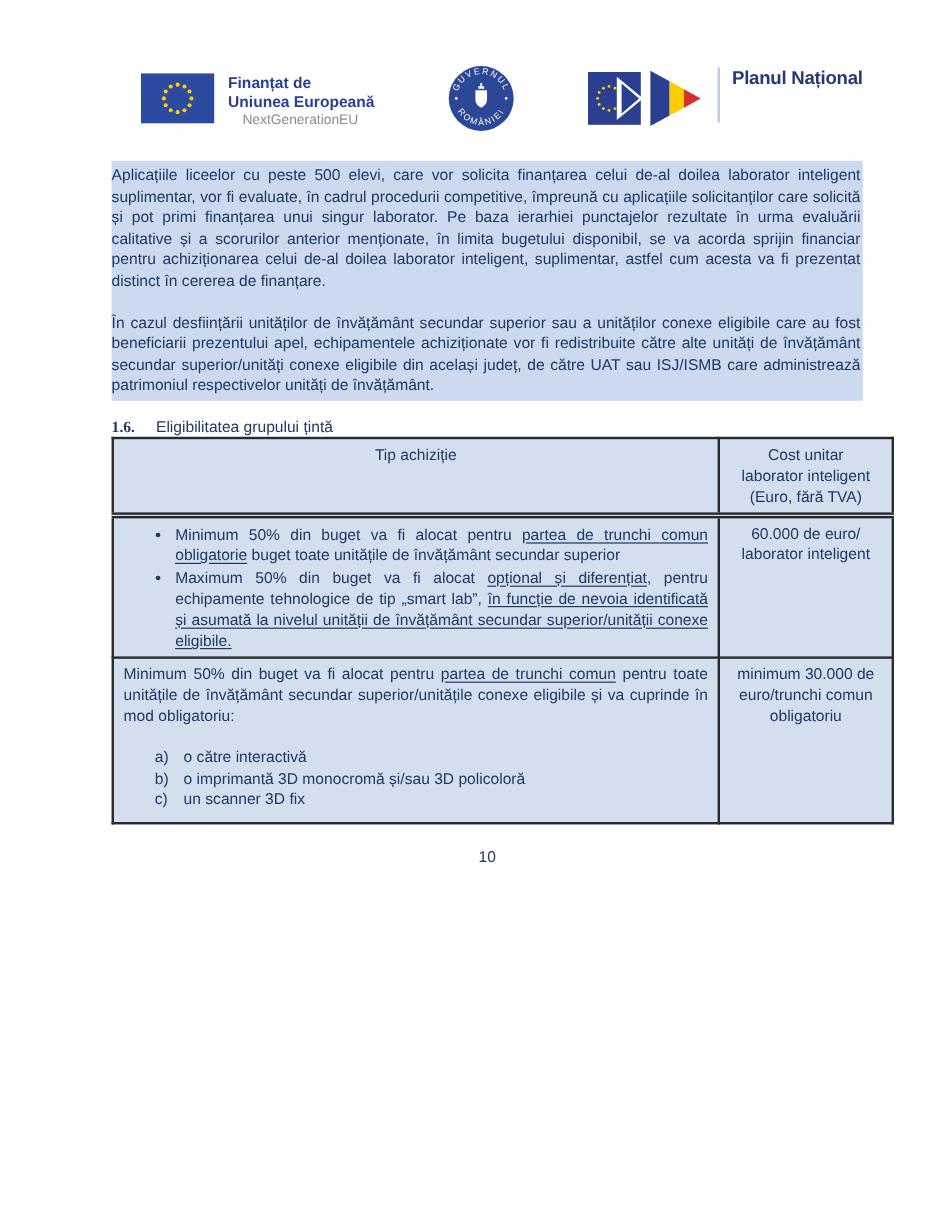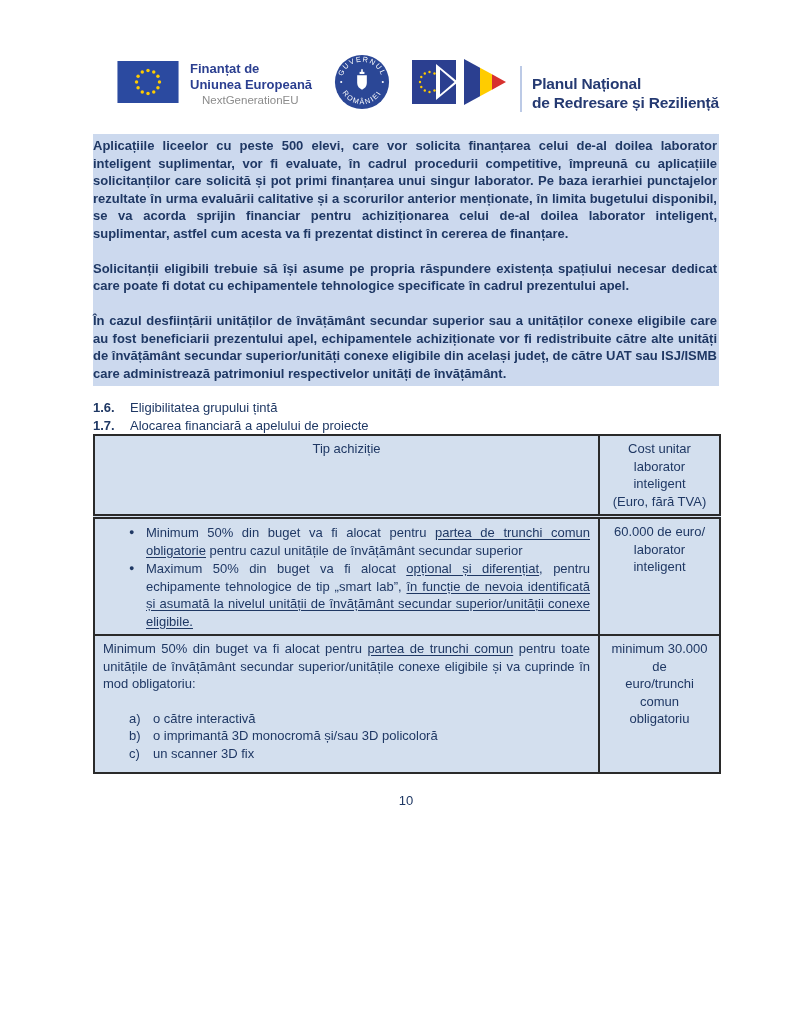--- a/index.html
+++ b/index.html
@@ -20,48 +20,48 @@
     color:var(--navy);
     font-size:13px;line-height:17.5px;
   }
   .page{width:791px;height:1024px;padding:52px 72px 0 93px;position:relative;border-radius:20px;}
 
   
   .logos{display:flex;align-items:center;justify-content:space-between;height:64px;margin-bottom:18px;}
   .eu-logo{display:flex;align-items:center;gap:11px;margin-left:24px;}
   .eu-text .l1,.eu-text .l2{font-weight:700;color:var(--logo-navy);font-size:13px;line-height:16px;}
   .eu-text .l3{color:#8c8c8c;font-size:11.5px;line-height:15px;margin-left:12px;}
-  .pnrr-logo{display:flex;align-items:flex-end;}
+  .pnrr-logo{display:flex;align-items:flex-start;}
   .pnrr-sep{width:2px;height:46px;background:#bccae6;margin:0 10px 0 8px;}
   .pnrr-text{font-weight:700;color:#253a72;font-size:15.5px;line-height:19px;letter-spacing:-0.2px;}
 
   
   .highlight-block{background:var(--highlight);padding:3px 2px 4px 0;margin-bottom:13px;}
   .highlight-block p{
-    margin:0 0 17.5px 0;font-weight:700;text-align:justify;
+    margin:0 0 17.5px 0;font-weight:400;text-align:justify;
   }
   .highlight-block p:last-child{margin-bottom:0;}
 
   
   .sec-heading{margin:0;}
-  .sec-num{font-weight:700;display:inline-block;width:37px;}
+  .sec-num{font-weight:700;display:inline-block;width:37px;font-family:Liberation Serif, serif;}
   .sec-body{margin:0 0 17.5px 0;text-align:justify;}
   .sec-body.last{margin-bottom:12px;}
 
   
   table.alloc{border-collapse:collapse;width:626px;background:var(--table-bg);table-layout:fixed;padding-left:12px;}
   table.alloc th,table.alloc td{
     border:2px solid var(--border-dark);
     vertical-align:top;padding:4px 8px;
     font-weight:400;color:var(--navy);
     line-height:17.5px;
   }
   table.alloc thead th{border-bottom:5px double var(--border-dark);text-align:center;height:56px;}
   .col-type{width:505px;}
-  .col-cost{width:121px;}
+  .col-cost{width:145px;}
   .pre-line{white-space:pre-line;}
   td.cost-mid{vertical-align:middle;text-align:center;}
   td.cost-top{vertical-align:top;text-align:center;padding-top:6px;}
   .bullet-row{display:flex;margin-top:1px;}
   .bullet-glyph{flex:none;width:17px;margin-left:26px;font-size:9px;line-height:17.5px;}
   .bullet-text{flex:1;text-align:justify;}
   .cell-par{text-align:justify;}
   .abc-list{margin-top:17px;margin-bottom:6px;}
   .abc-row{display:flex;margin-left:26px;}
   .abc-label{flex:none;width:24px;}
@@ -149,54 +149,49 @@
           <polygon points="24,8 46,26 24,44" fill="#ffffff"></polygon>
           <polygon points="28,13.5 42.5,26 28,38.5" fill="#2b3f90"></polygon>
           <polygon points="52,3 68,11.8 68,40.2 52,49" fill="#2b3f90"></polygon>
           <polygon points="68,11.8 80,18.3 80,33.7 68,40.2" fill="#ffcc00"></polygon>
           <polygon points="80,18.3 94,26 80,33.7" fill="#d7312e"></polygon>
         </svg>
       </span>
       <span class="pnrr-sep"></span>
       <span class="pnrr-text">
         <div>Planul Național</div>
-        <div>de Redresare și Reziliență</div>
       </span>
     </div>
   </div>
 
   <div class="highlight-block">
     <p>Aplicațiile liceelor cu peste 500 elevi, care vor solicita finanțarea celui de-al doilea laborator inteligent suplimentar, vor fi evaluate, în cadrul procedurii competitive, împreună cu aplicațiile solicitanților care solicită și pot primi finanțarea unui singur laborator. Pe baza ierarhiei punctajelor rezultate în urma evaluării calitative și a scorurilor anterior menționate, în limita bugetului disponibil, se va acorda sprijin financiar pentru achiziționarea celui de-al doilea laborator inteligent, suplimentar, astfel cum acesta va fi prezentat distinct în cererea de finanțare.</p>
-    <p>Solicitanții eligibili trebuie să își asume pe propria răspundere existența spațiului necesar dedicat care poate fi dotat cu echipamentele tehnologice specificate în cadrul prezentului apel.</p>
     <p>În cazul desființării unităților de învățământ secundar superior sau a unităților conexe eligibile care au fost beneficiarii prezentului apel, echipamentele achiziționate vor fi redistribuite către alte unități de învățământ secundar superior/unități conexe eligibile din același județ, de către UAT sau ISJ/ISMB care administrează patrimoniul respectivelor unități de învățământ.</p>
   </div>
 
   <p class="sec-heading">
     <span class="sec-num">1.6.</span><span>Eligibilitatea grupului țintă</span>
   </p>
 
-  <p class="sec-heading">
-    <span class="sec-num">1.7.</span><span>Alocarea financiară a apelului de proiecte</span>
-  </p>
 
   <table class="alloc">
     <thead>
       <tr>
         <th class="col-type">Tip achiziție</th>
         <th class="col-cost pre-line">Cost unitar
 laborator inteligent
 (Euro, fără TVA)</th>
       </tr>
     </thead>
     <tbody>
       <tr>
         <td>
           <div class="bullet-row">
             <span class="bullet-glyph">●</span>
-            <span class="bullet-text"><span>Minimum 50% din buget va fi alocat pentru </span><u>partea de trunchi comun obligatorie</u><span> pentru cazul unitățile de învățământ secundar superior</span></span>
+            <span class="bullet-text"><span>Minimum 50% din buget va fi alocat pentru </span><u>partea de trunchi comun obligatorie</u><span> buget toate unitățile de învățământ secundar superior</span></span>
           </div>
           <div class="bullet-row">
             <span class="bullet-glyph">●</span>
             <span class="bullet-text"><span>Maximum 50% din buget va fi alocat </span><u>opțional și diferențiat</u><span>, pentru echipamente tehnologice de tip „smart lab”, </span><u>în funcție de nevoia identificată și asumată la nivelul unității de învățământ secundar superior/unității conexe eligibile.</u></span>
           </div>
         </td>
         <td class="cost-mid pre-line">60.000 de euro/
 laborator inteligent</td>
       </tr>
       <tr>

